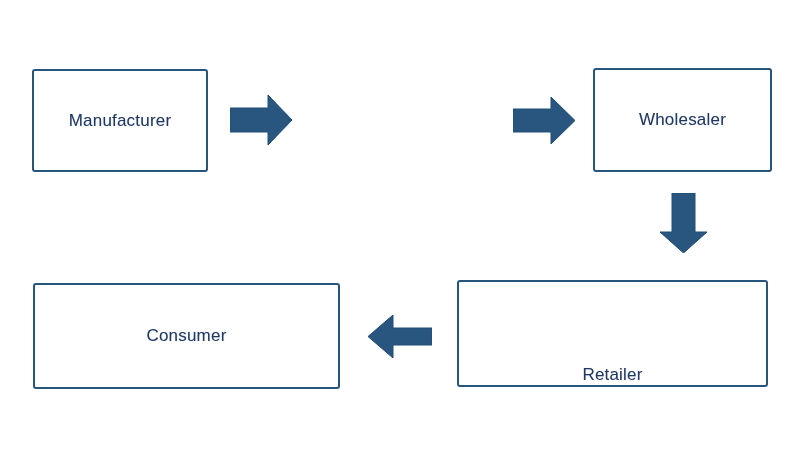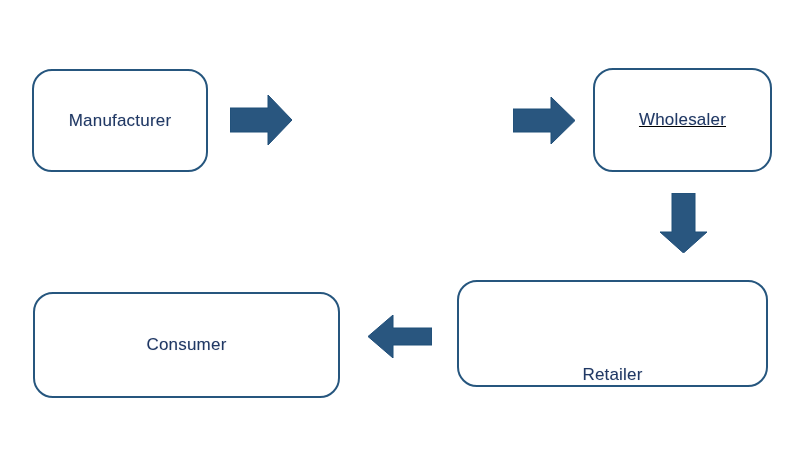--- a/index.html
+++ b/index.html
@@ -13,37 +13,37 @@
     width: 800px;
     height: 450px;
     background: #ffffff;
     overflow: hidden;
   }
   .node {
     position: absolute;
     box-sizing: border-box;
     background: #ffffff;
     border: 2px solid #26567e;
-    border-radius: 20px;
+    border-radius: 3px;
     display: flex;
     align-items: center;
     justify-content: center;
   }
   .node-label {
     color: #203864;
     font-size: 17px;
     letter-spacing: 0.2px;
     text-shadow: 0 0 1px rgba(32,56,100,0.25);
     white-space: nowrap;
   }
   .n-manufacturer { left: 32px;  top: 69px;  width: 176px; height: 103px; }
   .n-distributor  { left: 313px; top: 67px;  width: 173px; height: 104px; }
-  .n-wholesaler   { left: 593px; top: 68px;  width: 179px; height: 104px; text-decoration: underline; }
+  .n-wholesaler   { left: 593px; top: 68px;  width: 179px; height: 104px; }
   .n-retailer     { left: 457px; top: 280px; width: 311px; height: 107px; align-items: flex-end; }
-  .n-consumer     { left: 33px;  top: 292px; width: 307px; height: 106px; }
+  .n-consumer     { left: 33px;  top: 283px; width: 307px; height: 106px; }
   .arrow {
     position: absolute;
     display: block;
   }
   .arrow polygon {
     stroke: #1f4e79;
     stroke-width: 1;
     stroke-linejoin: round;
   }
   .a-m-d { left: 230px; top: 95px;  }

